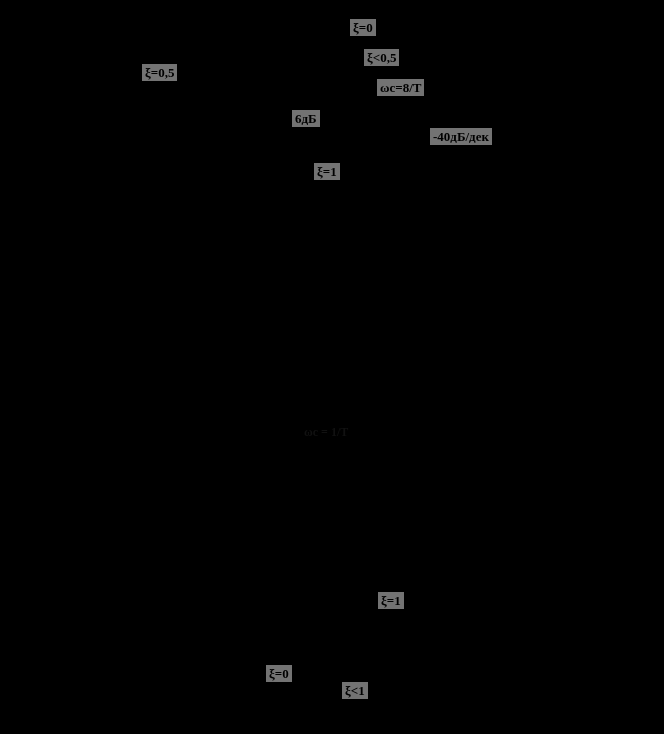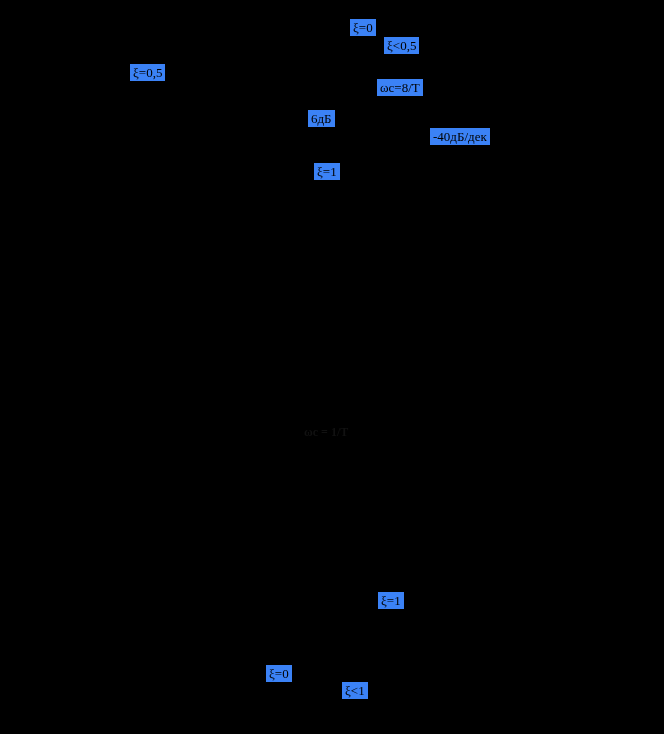--- a/index.html
+++ b/index.html
@@ -10,24 +10,24 @@
   #page {
     position: relative;
     width: 664px;
     height: 734px;
     background: #000000;
     overflow: hidden;
     font-family: "Liberation Serif", serif;
   }
   .label-box {
     position: absolute;
-    background: #3b82f6;
+    background: #737373;
     color: #000000;
     font-family: "Liberation Serif", serif;
-    font-weight: normal;
+    font-weight: bold;
     font-size: 13px;
     line-height: 17px;
     padding: 0 3px;
     white-space: nowrap;
   }
   .tick-label {
     position: absolute;
     color: #000000;
     font-family: "Liberation Serif", serif;
     font-size: 10px;
@@ -151,24 +151,24 @@
 
       <path d="M38,436 Q160,442 235,465 Q268,490 285,558 Q300,626 330,655 Q390,678 480,682 Q560,684 620,684" fill="none" stroke="#000000" stroke-width="1.5"></path>
 
       <path d="M38,446 Q140,470 210,502 Q260,530 285,558 Q320,594 380,624 Q460,655 540,670 Q590,678 620,680" fill="none" stroke="#000000" stroke-width="1.5"></path>
 
       <line x1="283" y1="432" x2="283" y2="684" stroke="#000000" stroke-width="1"></line>
     </g>
   </svg>
 
   <div class="label-box" style="left:350px; top:19px;">ξ=0</div>
-  <div class="label-box" style="left:364px; top:37px;margin-left:20px;">ξ&lt;0,5</div>
-  <div class="label-box" style="left:130px; top:64px;">ξ=0,5</div>
+  <div class="label-box" style="left:364px; top:49px;">ξ&lt;0,5</div>
+  <div class="label-box" style="left:142px; top:64px;">ξ=0,5</div>
   <div class="label-box" style="left:377px; top:79px;">ωс=8/T</div>
-  <div class="label-box" style="left:308px; top:110px;">6дБ</div>
+  <div class="label-box" style="left:292px; top:110px;">6дБ</div>
   <div class="label-box" style="left:430px; top:128px;">-40дБ/дек</div>
   <div class="label-box" style="left:314px; top:163px;">ξ=1</div>
 
   <div class="label-box" style="left:378px; top:592px;">ξ=1</div>
   <div class="label-box" style="left:266px; top:665px;">ξ=0</div>
   <div class="label-box" style="left:342px; top:682px;">ξ&lt;1</div>
 
   <div class="axis-caption" style="left:304px; top:425px; color:#111111;">ωс = 1/T</div>
 
   <div class="tick-label" style="left:26px; top:10px;">20</div>

